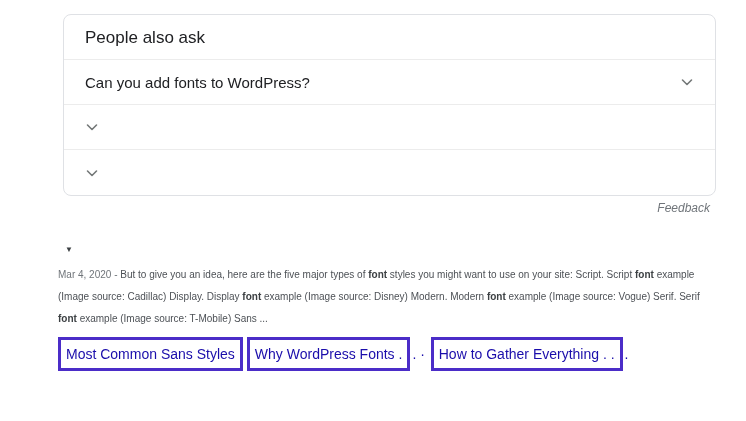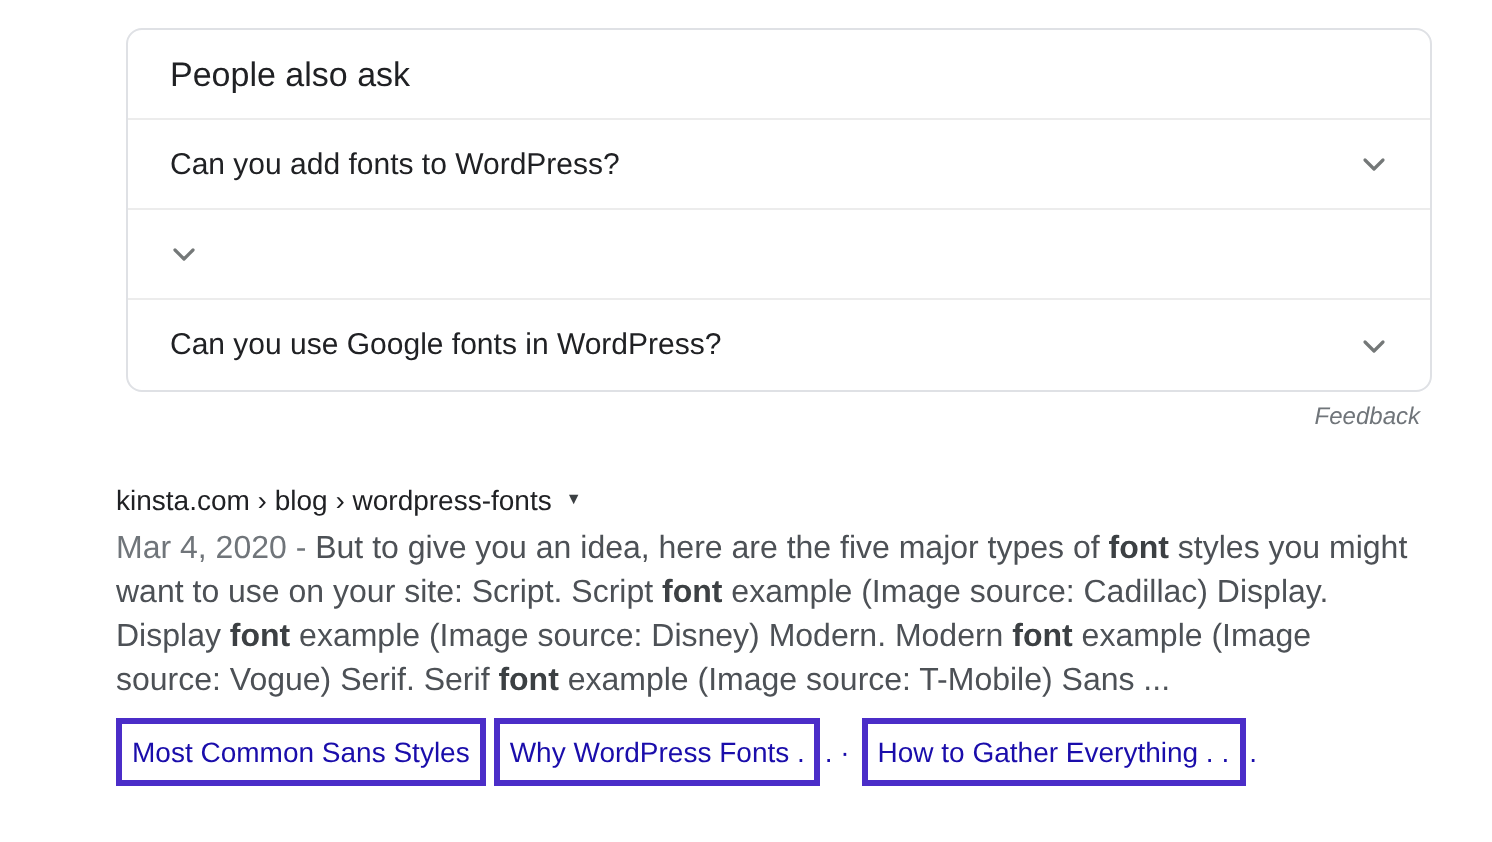--- a/index.html
+++ b/index.html
@@ -30,21 +30,21 @@
   }
   
   .result { position:absolute; left:58px; top:241px; width:650px; }
   .crumb-row { display:flex; align-items:center; height:17px; margin-bottom:6px; }
   .crumb { font-size:14px; color:#202124; cursor:pointer; }
   .crumb-caret { font-size:8px; color:#3c4043; margin-left:7px; cursor:pointer; }
   .title {
     font-size:20px; font-weight:400; color:#1a0dab; line-height:26px;
     margin-bottom:4px; cursor:pointer; white-space:nowrap;
   }
-  .snippet { font-size:16px; line-height:22px; color:#4d5156; width:648px; margin-bottom:7px; }
+  .snippet { font-size:10px; line-height:22px; color:#4d5156; width:648px; margin-bottom:7px; }
   .snippet .b { font-weight:700; color:#3c4043; }
   .snippet .muted { color:#70757a; }
   .sitelinks { display:flex; align-items:center; font-size:14px; }
   .hl-box {
     display:inline-flex; align-items:center;
     border:3px solid #4b2dc8; background:#fff; padding:6px 5px;
   }
   .sitelink { color:#1a0dab; text-decoration:none; cursor:pointer; white-space:nowrap; }
   .sep { color:#1a0dab; white-space:pre; margin:0 2px; }
 </style>
@@ -67,34 +67,32 @@
 
     <div class="paa-row">
       <span class="chev">
         <svg width="14" height="14" viewBox="0 0 14 14" fill="none">
           <path d="M2.5 5l4.5 4.5L11.5 5" stroke="#747878" stroke-width="1.6" stroke-linecap="round" stroke-linejoin="round"></path>
         </svg>
       </span>
     </div>
 
     <div class="paa-row">
-      <span class="paa-q">Can you use Google fonts in WordPress?</span>
       <span class="chev">
         <svg width="14" height="14" viewBox="0 0 14 14" fill="none">
           <path d="M2.5 5l4.5 4.5L11.5 5" stroke="#747878" stroke-width="1.6" stroke-linecap="round" stroke-linejoin="round"></path>
         </svg>
       </span>
     </div>
   </section>
 
   <div class="feedback">Feedback</div>
 
   <div class="result">
     <div class="crumb-row">
-      <span class="crumb">kinsta.com › blog › wordpress-fonts</span>
       <span class="crumb-caret">▼</span>
     </div>
 
 
     <div class="snippet"><span class="muted">Mar 4, 2020 - </span><span>But to give you an idea, here are the five major types of </span><span class="b">font</span><span> styles you might want to use on your site: Script. Script </span><span class="b">font</span><span> example (Image source: Cadillac) Display. Display </span><span class="b">font</span><span> example (Image source: Disney) Modern. Modern </span><span class="b">font</span><span> example (Image source: Vogue) Serif. Serif </span><span class="b">font</span><span> example (Image source: T-Mobile) Sans ...</span></div>
 
     <div class="sitelinks">
       <span class="hl-box">
         <a class="sitelink">Most Common Sans Styles</a>
       </span>

